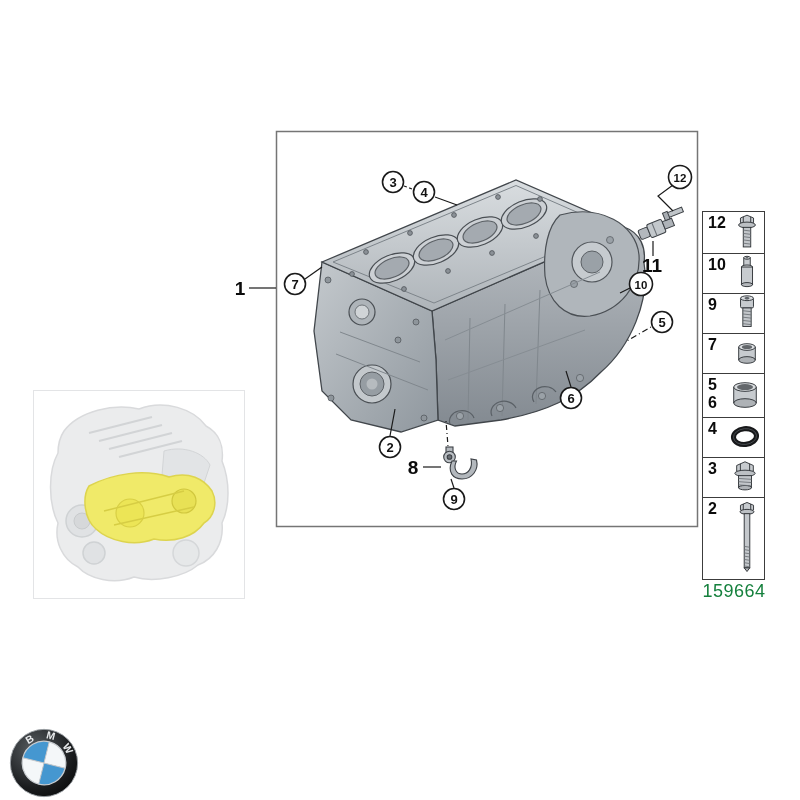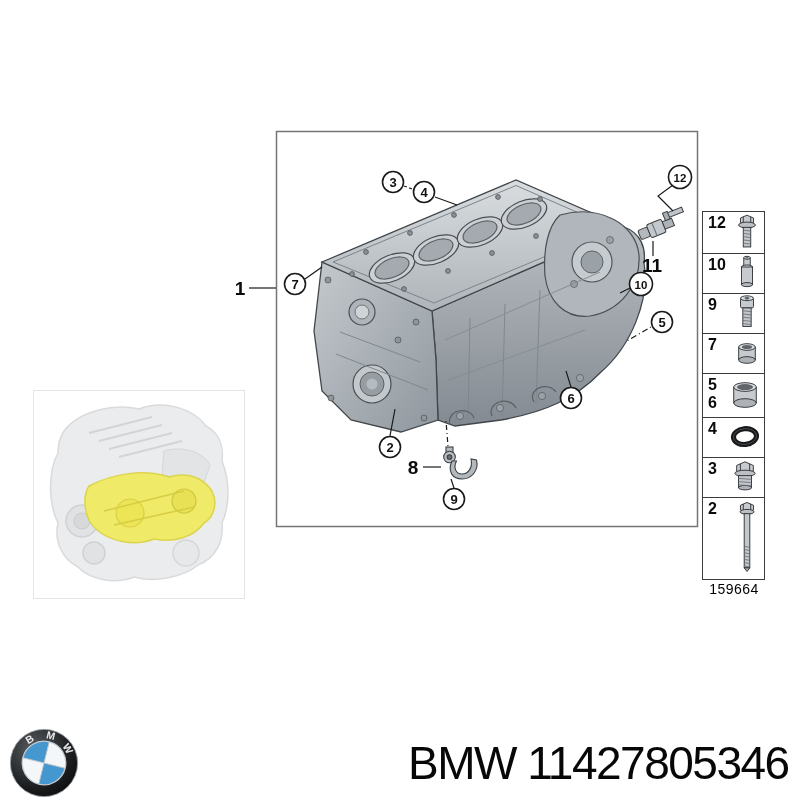--- a/index.html
+++ b/index.html
@@ -13,21 +13,21 @@
   
   .thumb{position:absolute;left:33px;top:390px;border:1px solid #e3e4e6;background:#fff;}
 
   
   .legend{position:absolute;left:702px;top:211px;width:63px;height:369px;border:1px solid #3c3c3c;box-sizing:border-box;background:#fff;}
   .cell{box-sizing:border-box;border-bottom:1px solid #3c3c3c;display:flex;align-items:flex-start;}
   .cell:last-child{border-bottom:none;}
   .cell-labels{display:flex;flex-direction:column;padding:2px 0 0 5px;}
   .cell-label{font-weight:bold;font-size:16px;line-height:1.1;color:#0b0b0b;}
   .part-icon{margin-left:auto;margin-right:3px;margin-top:1px;}
-  .fig-number{position:absolute;left:700px;top:581px;width:68px;text-align:center;font-size:14px;color:#000000;letter-spacing:.5px;}
+  .fig-number{position:absolute;left:700px;top:581px;width:68px;text-align:center;font-size:18px;color:#15803d;letter-spacing:.5px;}
 
   
   .footer-text{position:absolute;left:408px;top:736px;font-size:46px;letter-spacing:-1.5px;color:#070707;white-space:nowrap;}
   .logo{position:absolute;left:8px;top:727px;}
 </style>
 </head>
 <body>
 
 <div class="canvas">
 
@@ -372,15 +372,14 @@
       <circle cx="38" cy="38" r="23" fill="none" stroke="#c8ccd0" stroke-width="1.3"></circle>
       <path d="M38,15 V61 M15,38 H61" stroke="#c8ccd0" stroke-width="1"></path>
       <g fill="#e9ebed" font-size="11" font-weight="bold" text-anchor="middle">
         <text x="17.5" y="21" transform="rotate(-45 17.5 17.5)">B</text>
         <text x="38" y="12">M</text>
         <text x="58.5" y="21" transform="rotate(45 58.5 17.5)">W</text>
       </g>
     </g>
   </svg>
 
-  <div class="footer-text">BMW 11427805346</div>
 
 </div>
 
 </body></html>

